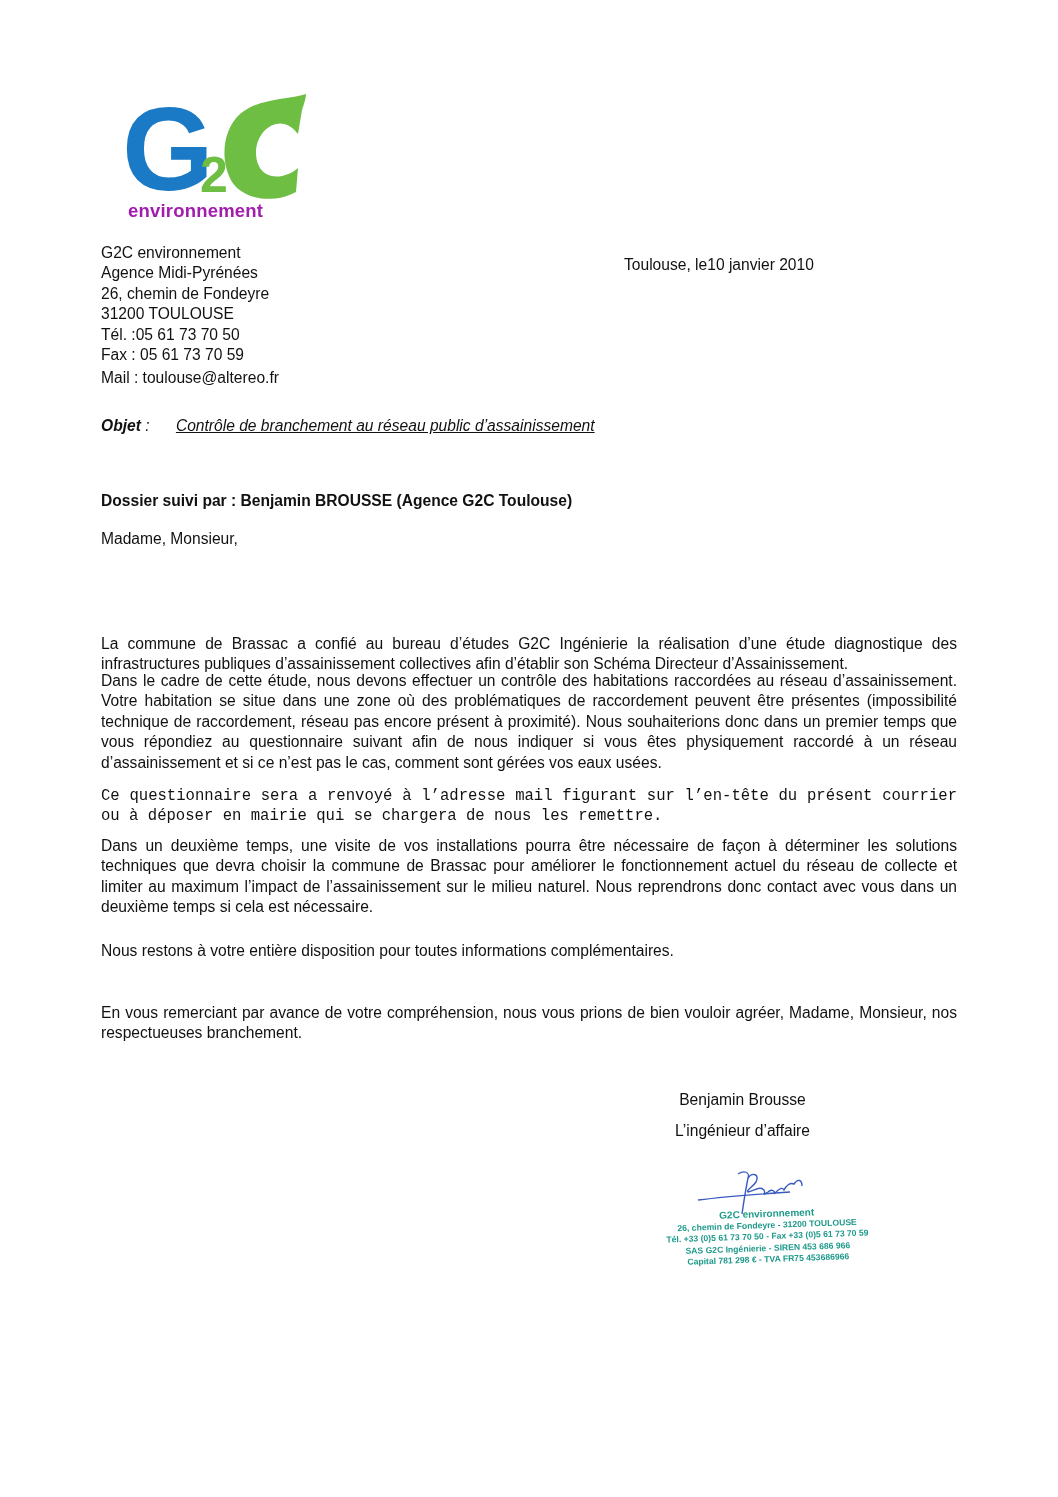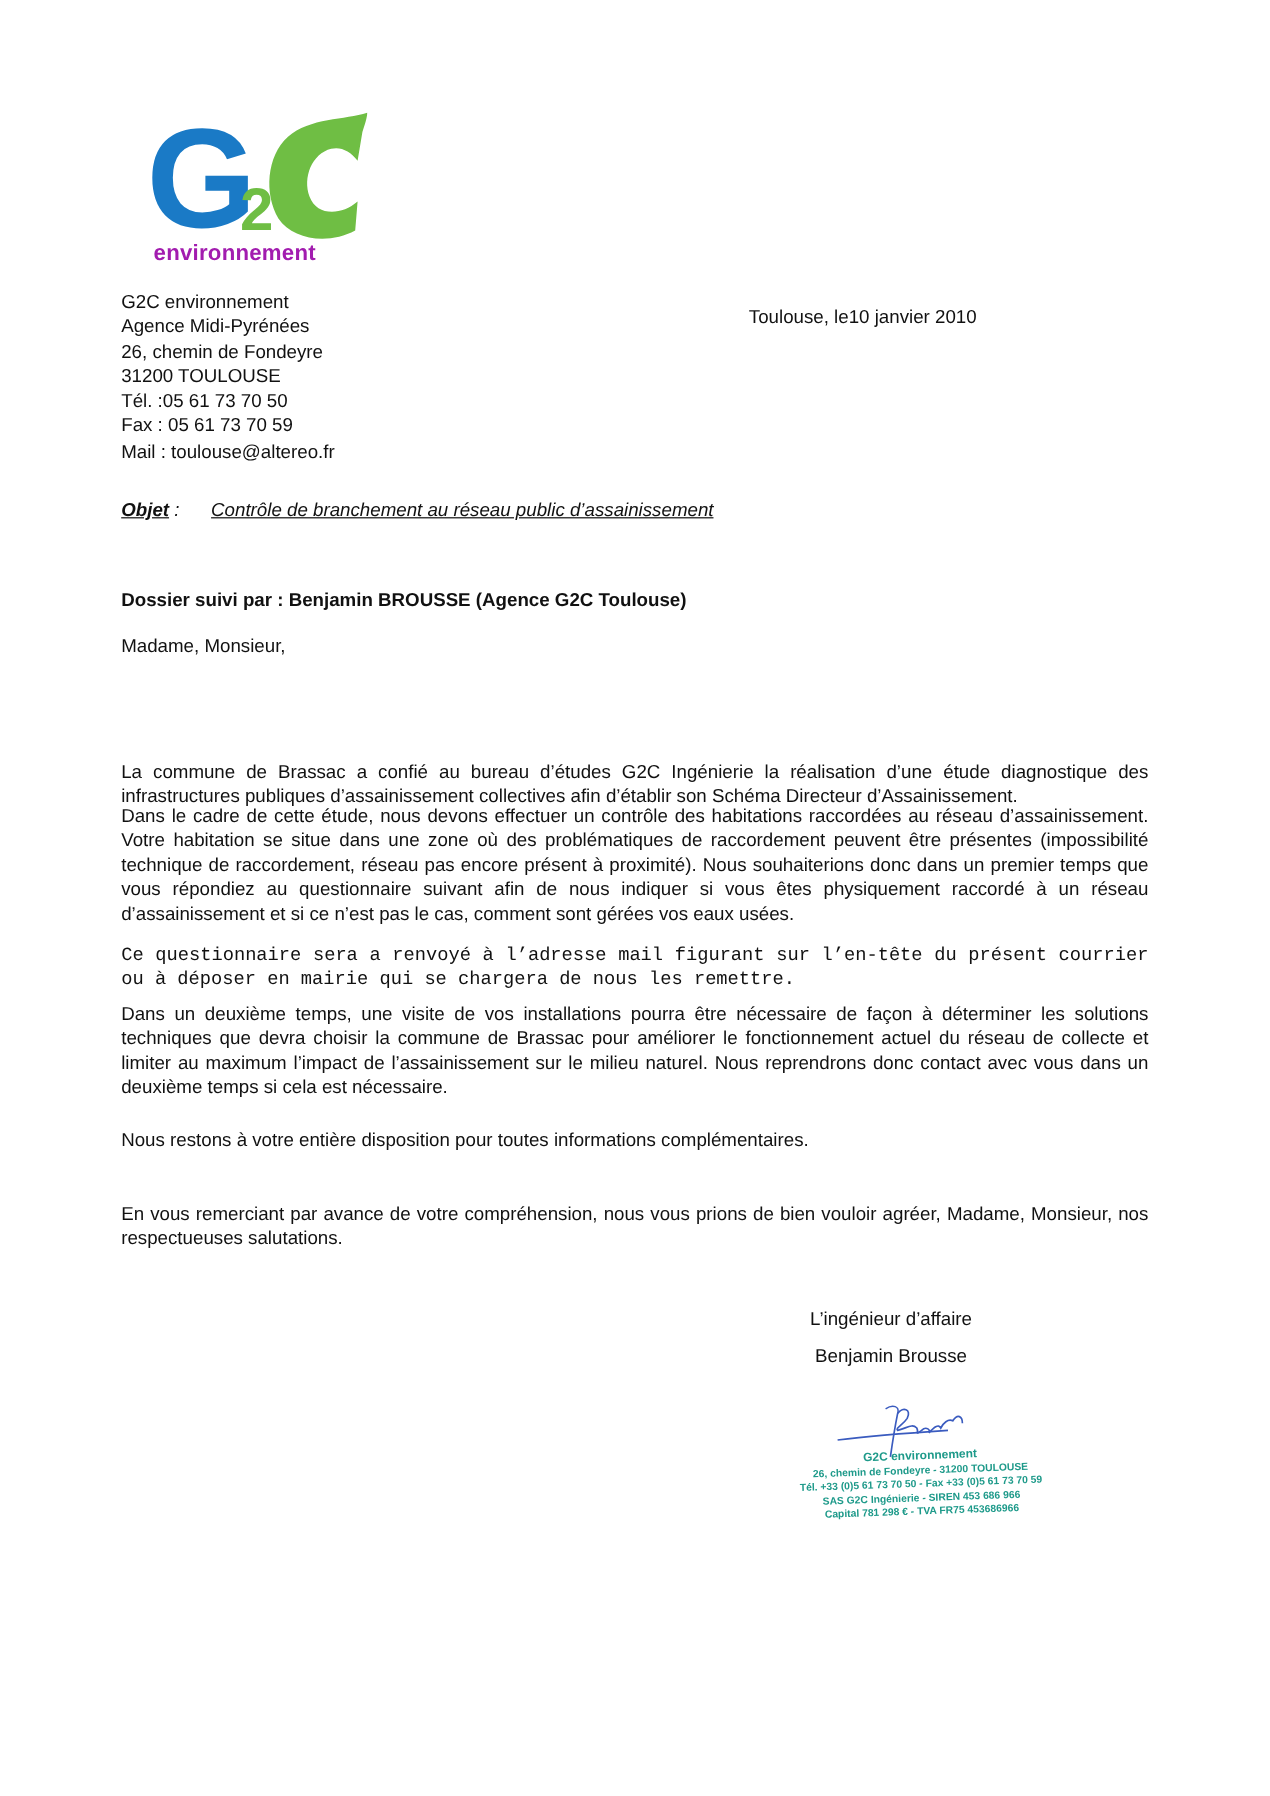--- a/index.html
+++ b/index.html
@@ -18,21 +18,21 @@
                color: #a21caf; letter-spacing: 0.2px; }
 
   
   #address { left: 101px; top: 243px; }
   #address div { font-size: 15.6px; line-height: 20.4px; }
   #address .mail { margin-top: 3px; }
 
   #date { left: 624px; top: 256px; font-size: 15.6px; }
 
   #objet { left: 101px; top: 417px; font-size: 15.6px; font-style: italic; }
-  #objet .lbl { font-weight: bold; text-decoration: underline; }
+  #objet .lbl { font-weight: bold; }
   #objet .sep { display: inline-block; width: 22px; }
   #objet .subj { text-decoration: underline; }
 
   #dossier { left: 101px; top: 468px; font-size: 15.6px; font-weight: bold; margin-top: 24px; }
   #greeting { left: 101px; top: 530px; font-size: 15.6px; }
 
   .para { left: 101px; width: 856px; text-align: justify; font-size: 15.6px; line-height: 20.4px; }
   .para p { margin: 0; }
   #p1 { top: 618px; margin-top: 16px; }
   #p2 { top: 643px; margin-top: 28px; }
@@ -94,26 +94,26 @@
 <div id="p3" class="abs para">
     <p>Ce questionnaire sera a renvoyé à l’adresse mail figurant sur l’en-tête du présent courrier ou à déposer en mairie qui se chargera de nous les remettre.</p>
   </div>
 <div id="p4" class="abs para">
     <p>Dans un deuxième temps, une visite de vos installations pourra être nécessaire de façon à déterminer les solutions techniques que devra choisir la commune de Brassac pour améliorer le fonctionnement actuel du réseau de collecte et limiter au maximum l’impact de l’assainissement sur le milieu naturel. Nous reprendrons donc contact avec vous dans un deuxième temps si cela est nécessaire.</p>
   </div>
 <div id="p5" class="abs para">
     <p>Nous restons à votre entière disposition pour toutes informations complémentaires.</p>
   </div>
 <div id="p6" class="abs para">
-    <p>En vous remerciant par avance de votre compréhension, nous vous prions de bien vouloir agréer, Madame, Monsieur, nos respectueuses salutations.</p>
+    <p>En vous remerciant par avance de votre compréhension, nous vous prions de bien vouloir agréer, Madame, Monsieur, nos respectueuses branchement.</p>
   </div>
 
 <div id="signature" class="abs">
+  <div>Benjamin Brousse</div>
   <div>L’ingénieur d’affaire</div>
-  <div>Benjamin Brousse</div>
 </div>
 
 <div id="stamp" class="abs">
   <svg width="160" height="50" viewBox="0 0 160 50">
     <path d="M8 30 C40 26 70 24 100 22" stroke="#3a5bbf" stroke-width="1.4" fill="none"></path>
     <path d="M52 44 C54 30 56 18 58 8 C62 2 70 4 66 12 C62 18 56 20 58 22 C66 20 70 16 74 20 C76 24 72 26 78 22 C82 18 86 22 84 24 C88 20 92 16 94 20 C96 16 100 12 104 14 C108 8 112 10 112 16" stroke="#3a5bbf" stroke-width="1.4" fill="none"></path>
     <path d="M48 4 C54 0 60 2 58 8" stroke="#3a5bbf" stroke-width="1.2" fill="none"></path>
   </svg>
   <div class="lines">
     <div class="head">G2C environnement</div>

